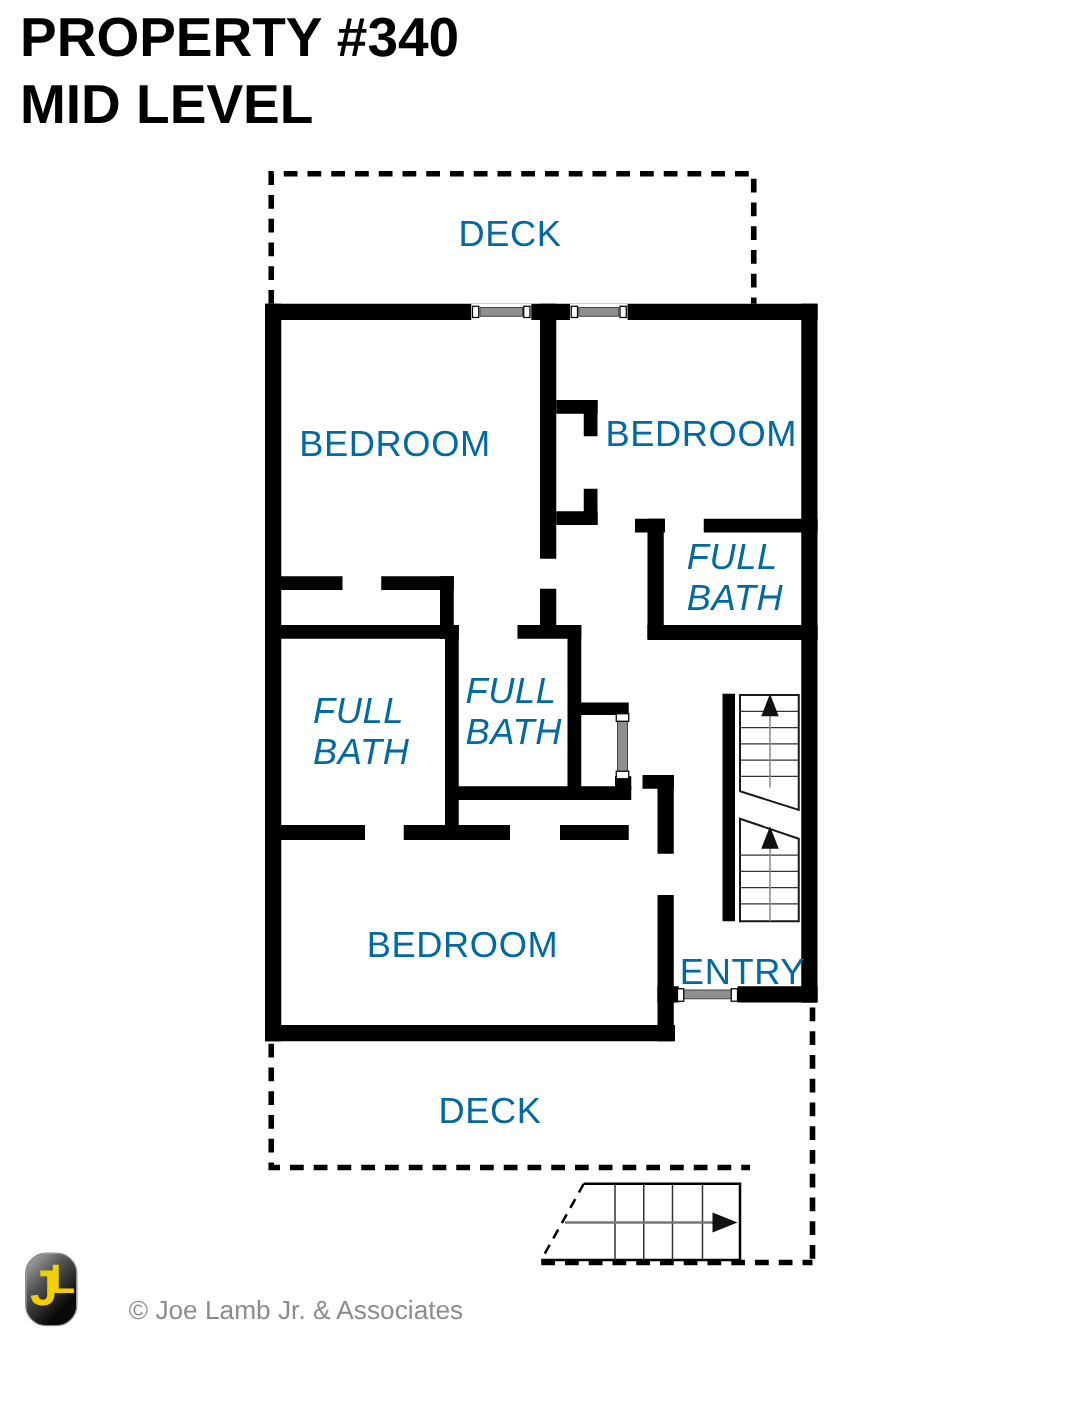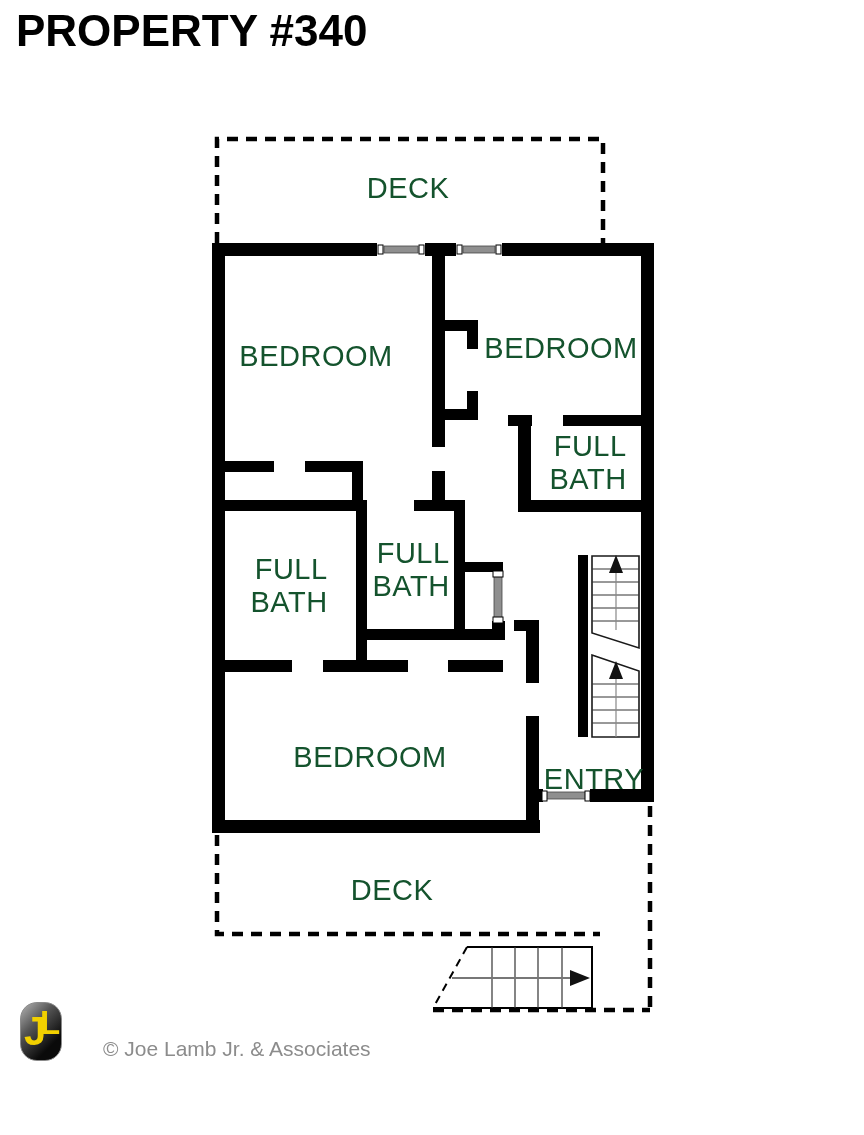--- a/index.html
+++ b/index.html
@@ -8,24 +8,24 @@
     font-family:"Liberation Sans", sans-serif;
   }
   .page-title{
     position:absolute;left:16px;top:4px;
     font-size:44px;line-height:53px;font-weight:600;color:#000;
     letter-spacing:0px;white-space:nowrap;
   }
   .plan-svg{position:absolute;left:0;top:0;}
   .room-label{
     position:absolute;transform:translate(-50%,-50%);
-    font-size:29px;font-weight:500;color:#14532d;letter-spacing:0.5px;
-    white-space:nowrap;text-align:right;line-height:33px;
-  }
-  .room-label .ln{display:block;}
+    font-size:29px;font-weight:500;color:#0369a1;letter-spacing:0.5px;
+    white-space:nowrap;text-align:left;line-height:33px;
+  }
+  .room-label .ln{display:block;font-style:italic;}
   .footer-logo{
     position:absolute;left:20px;top:1002px;width:40px;height:57px;
     border-radius:17px;
     background:linear-gradient(135deg,#b5b5b5 0%,#555 35%,#0a0a0a 75%);
     border:1px solid #8a8a8a;
   }
   .footer-logo .j{
     position:absolute;left:3px;top:6px;font-size:40px;font-weight:bold;color:#f2d000;
   }
   .footer-logo .l{
@@ -34,20 +34,21 @@
   .credit{
     position:absolute;left:64px;top:1037px;
     font-size:21px;color:#8c8c8c;letter-spacing:0px;margin-left:39px;
   }
 </style>
 </head>
 <body>
 
 <div class="page-title">
   <div>PROPERTY #340</div>
+  <div>MID LEVEL</div>
 </div>
 
 <svg class="plan-svg" width="864" height="1135" viewBox="0 0 864 1135">
 
   <g fill="none" stroke="#000" stroke-width="4.5" stroke-dasharray="11 8">
     <path d="M217,243 V139 H603 V243"></path>
   </g>
   <g fill="none" stroke="#000" stroke-width="4.5" stroke-dasharray="11 8">
     <path d="M217,835 V934 H600"></path>
     <path d="M650,806 V1010"></path>

